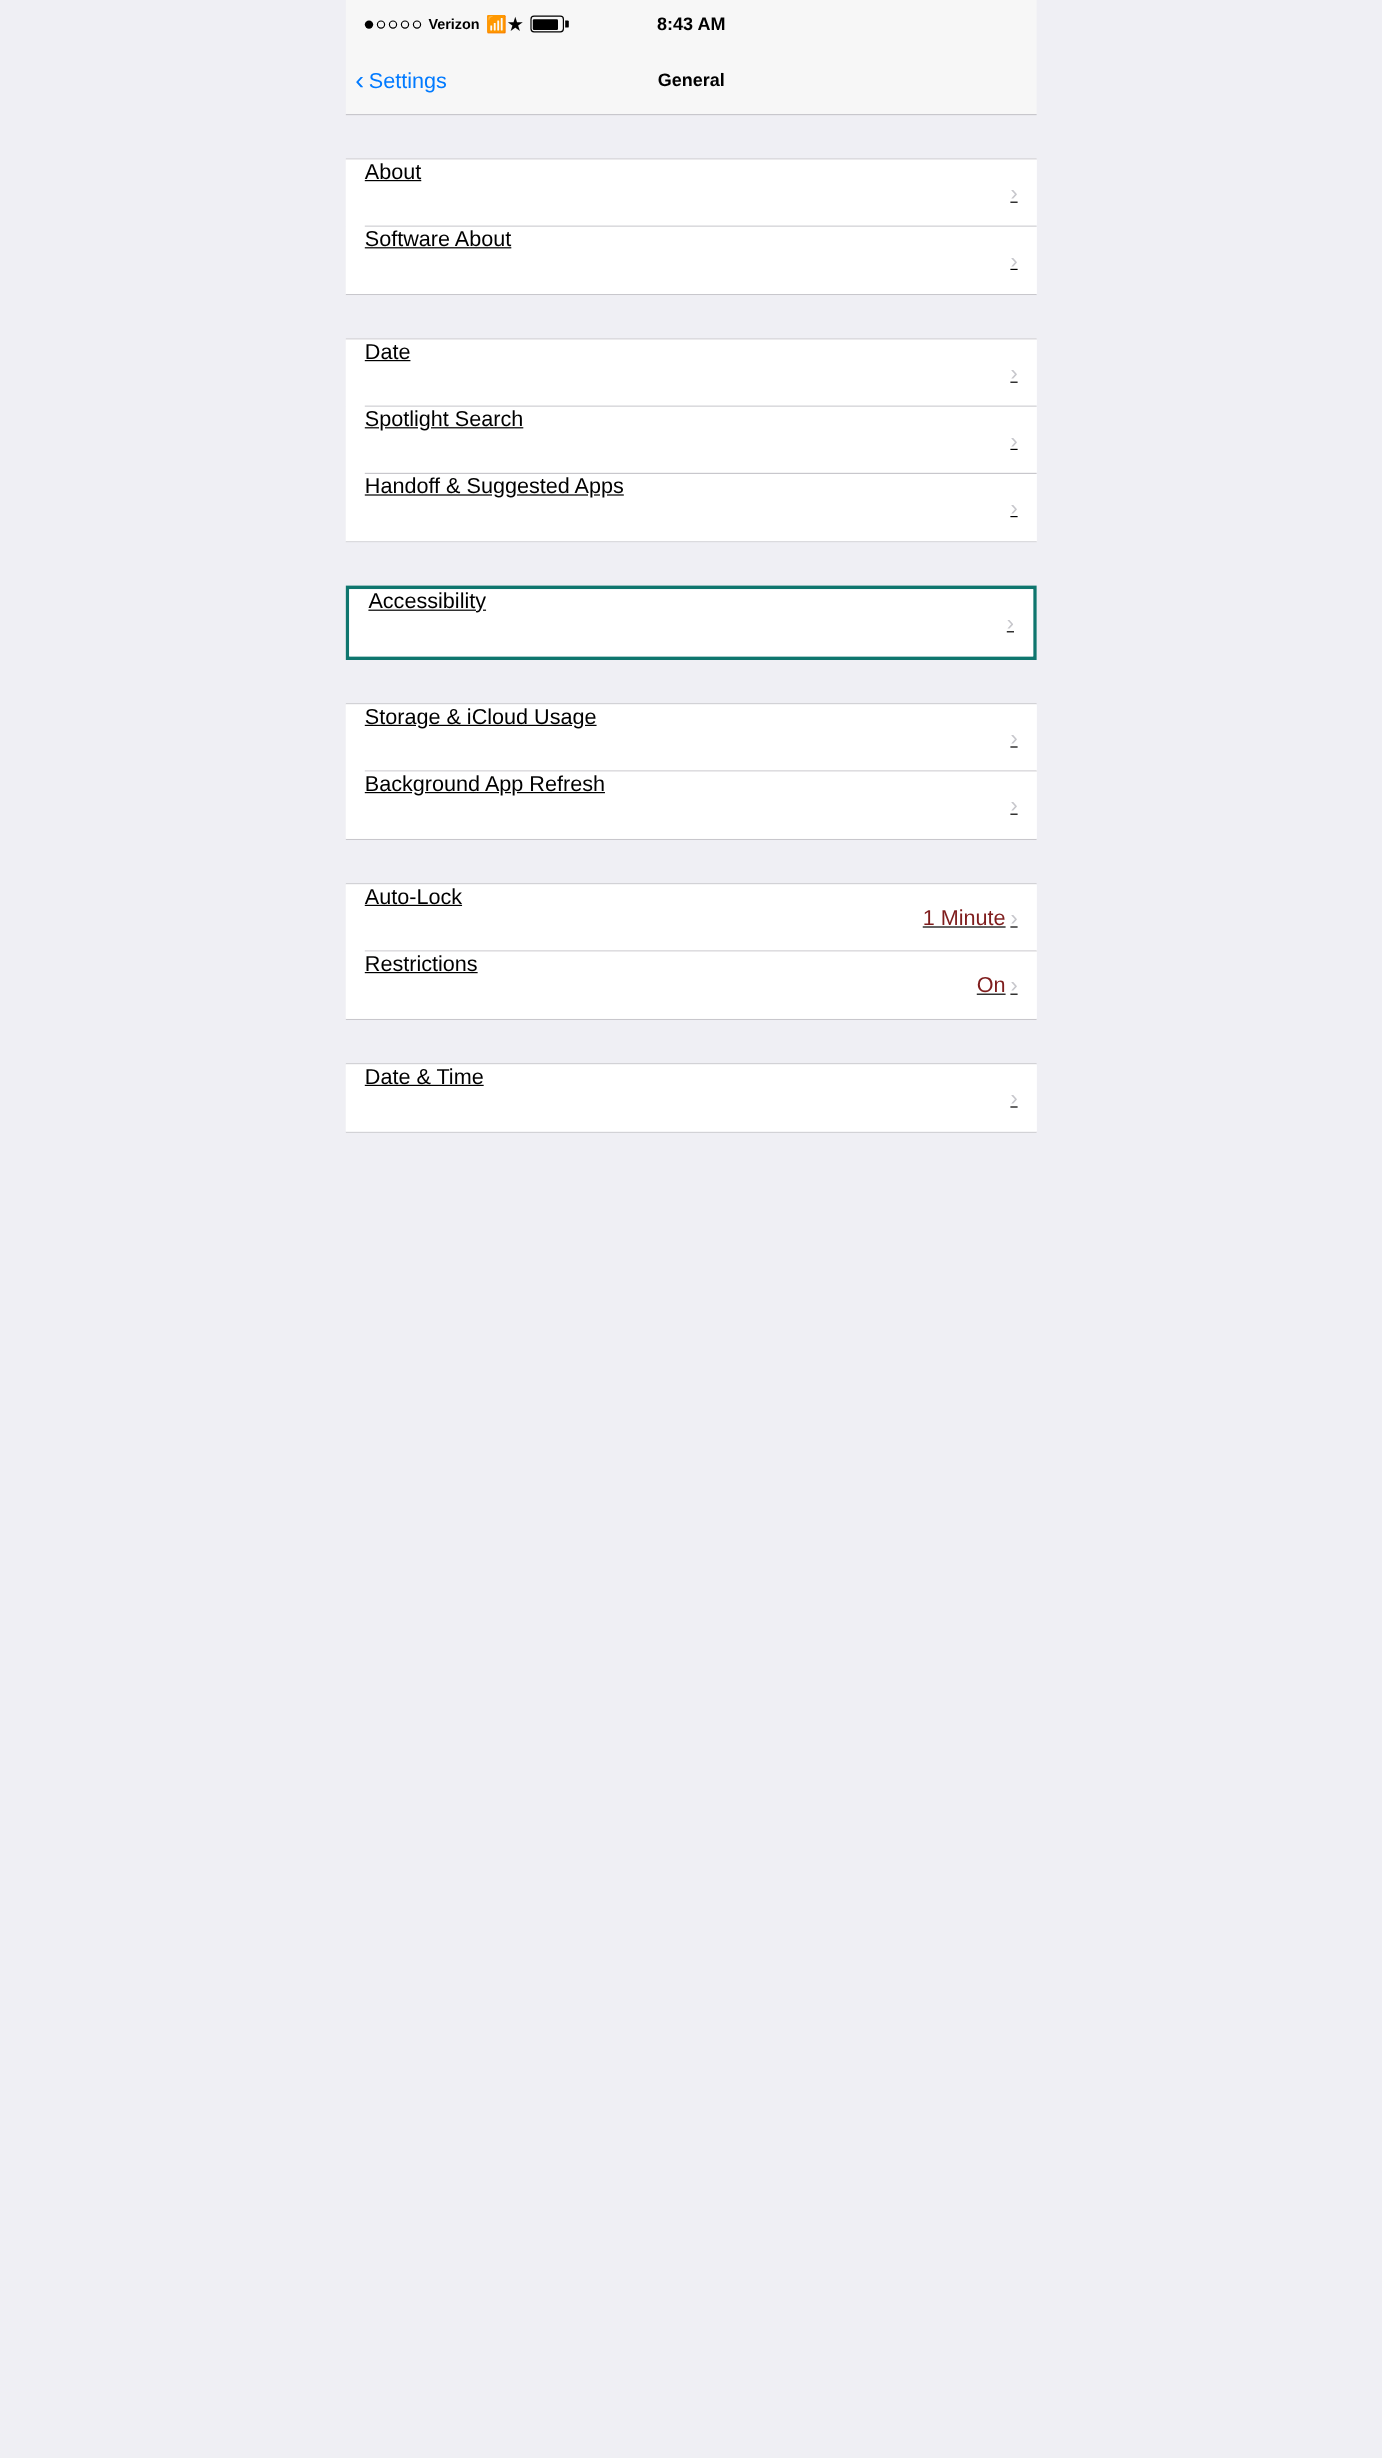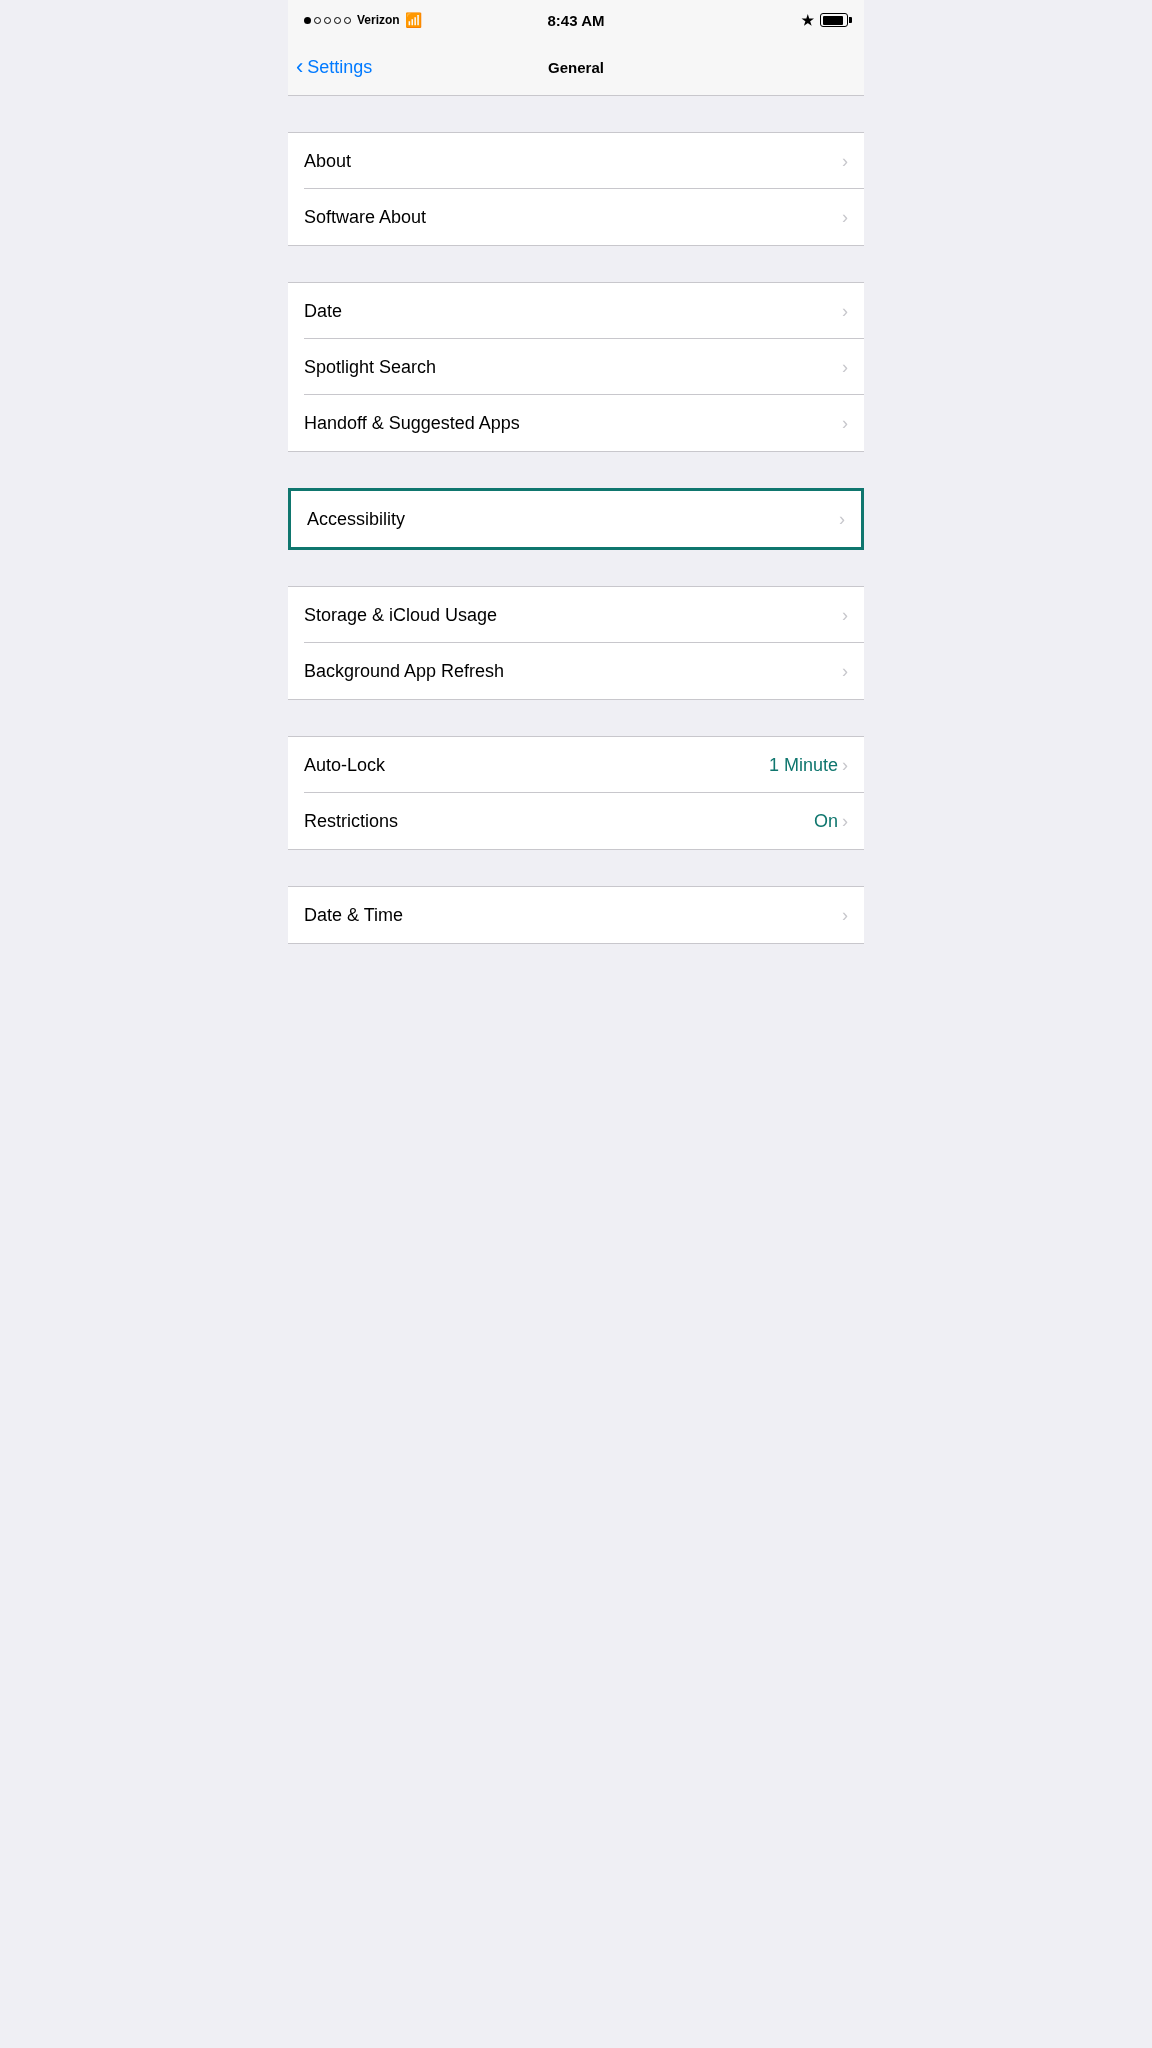--- a/index.html
+++ b/index.html
@@ -19,21 +19,21 @@
       position: relative;
       overflow-x: hidden;
     }
 
     
     .status-bar {
       background: #f7f7f7;
       height: 40px;
       display: flex;
       align-items: center;
-      justify-content: space-between;
+      justify-content: flex-start;
       padding: 0 16px;
       font-size: 13px;
       font-weight: 600;
       color: #000;
     }
 
     .status-left {
       display: flex;
       align-items: center;
       gap: 6px;
@@ -161,27 +161,27 @@
     }
 
     .settings-group {
       background: #fff;
       border-top: 1px solid #c8c7cc;
       border-bottom: 1px solid #c8c7cc;
     }
 
     .settings-row {
       display: flex;
-      align-items: center;
       justify-content: space-between;
       padding: 0 16px;
       min-height: 56px;
       background: #fff;
       position: relative;
       cursor: pointer;
+      text-decoration: underline;
     }
 
     .settings-row:not(:last-child)::after {
       content: '';
       position: absolute;
       bottom: 0;
       left: 16px;
       right: 0;
       height: 1px;
       background: #c8c7cc;
@@ -194,21 +194,21 @@
     }
 
     .row-right {
       display: flex;
       align-items: center;
       gap: 4px;
     }
 
     .row-value {
       font-size: 18px;
-      color: #0f766e;
+      color: #7f1d1d;
     }
 
     .chevron {
       color: #c7c7cc;
       font-size: 18px;
       font-weight: 400;
     }
 
     
     .accessibility-group {

